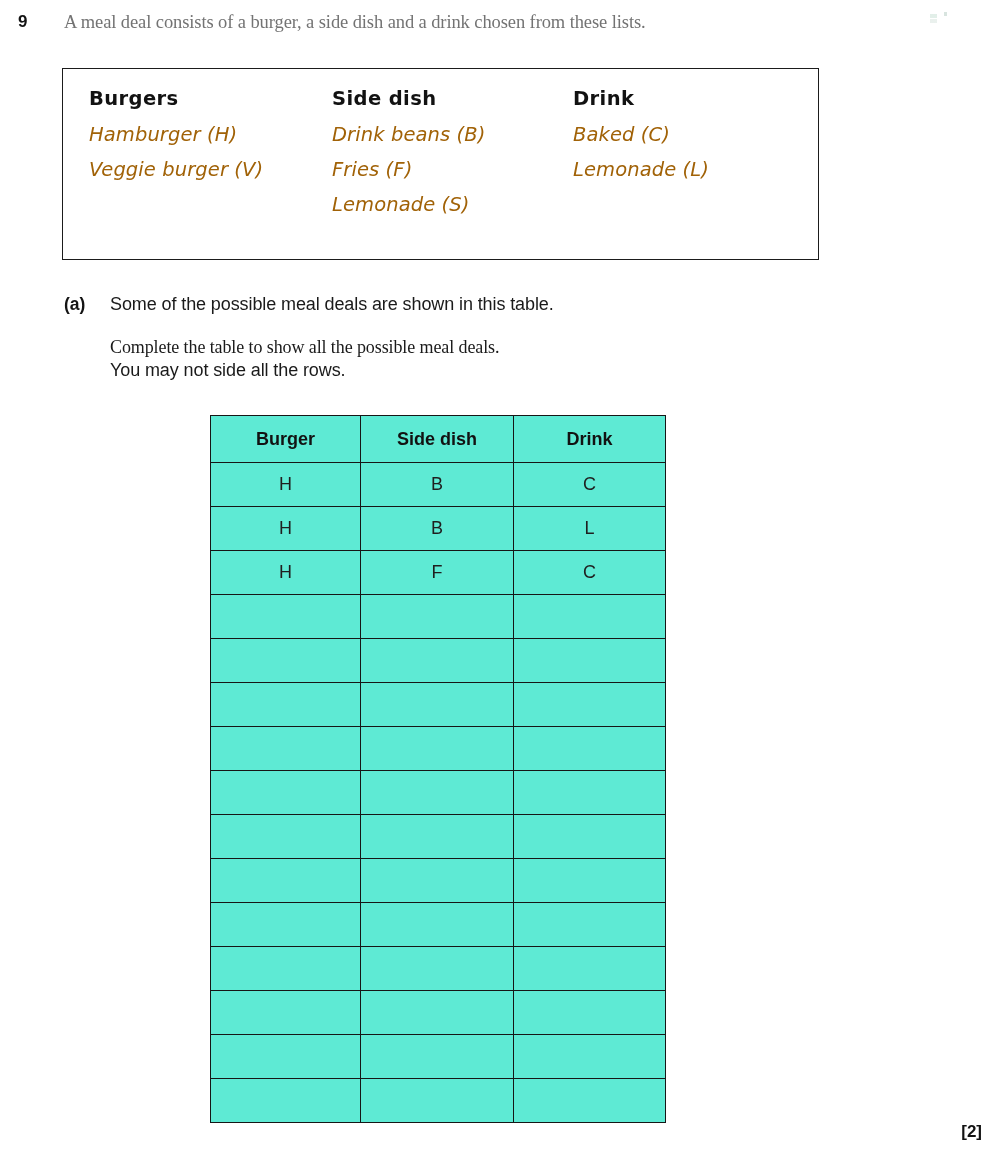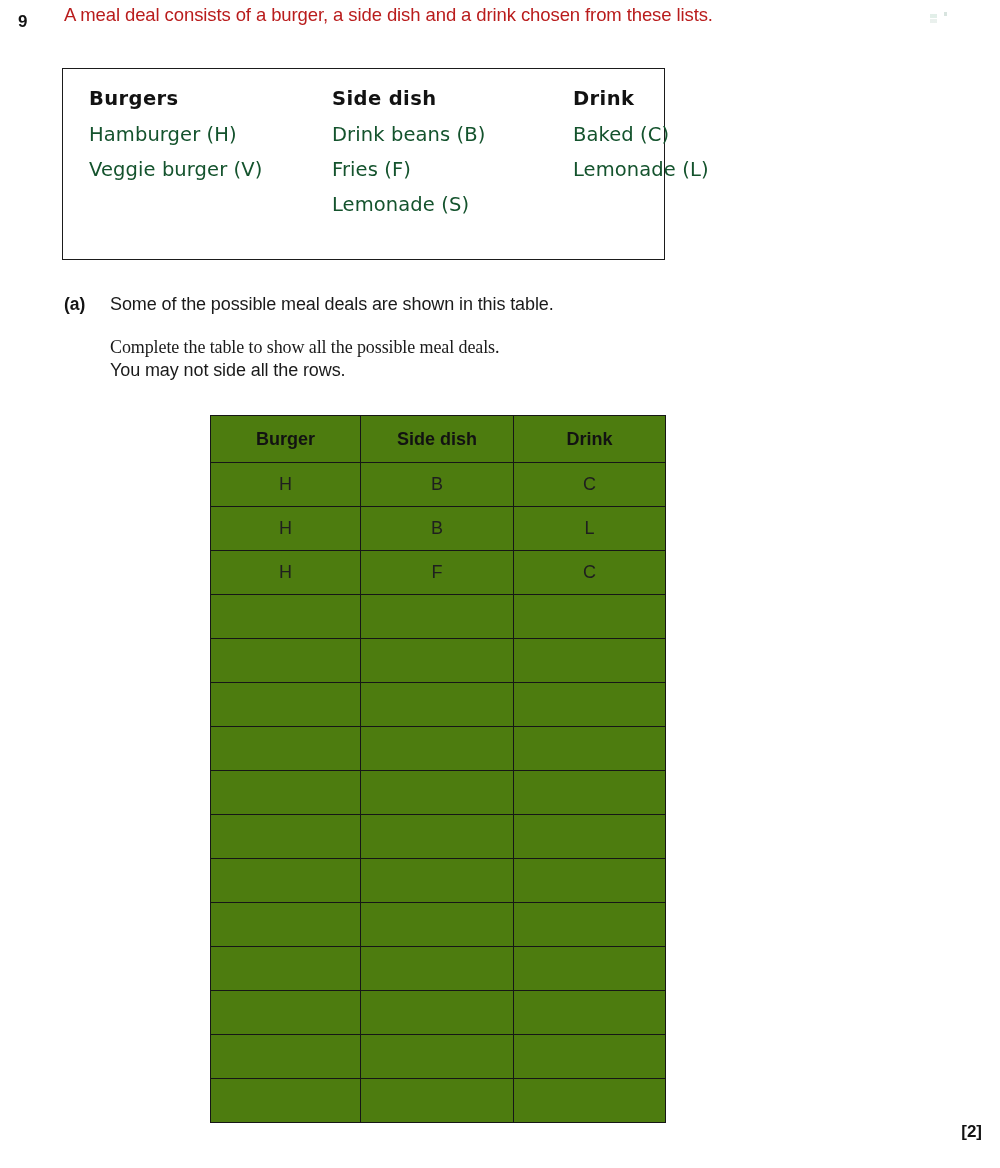--- a/index.html
+++ b/index.html
@@ -21,25 +21,26 @@
     position: absolute;
     left: 18px;
     top: 12px;
     font-size: 17px;
     font-weight: bold;
     color: #141414;
   }
   .qtext {
     position: absolute;
     left: 64px;
-    top: 4px;
+    top: 12px;
     font-size: 18.5px;
-    color: #b91c1c;
+    color: #737373;
     white-space: nowrap;
     letter-spacing: -0.1px;
+    font-family: Liberation Serif, serif;
   }
   .scan-speck {
     position: absolute;
     left: 930px;
     top: 14px;
     width: 7px;
     height: 9px;
     opacity: 0.30;
     background:
       linear-gradient(to bottom, #9ec9b4 0%, #9ec9b4 45%, transparent 45%, transparent 60%, #b9cfc4 60%, #b9cfc4 100%);
@@ -52,21 +53,21 @@
     height: 4px;
     background: #8fb3a4;
     opacity: 0.35;
   }
 
   
   .lists-box {
     position: absolute;
     left: 62px;
     top: 68px;
-    width: 603px;
+    width: 757px;
     height: 192px;
     border: 1.6px solid #1b1b1b;
     box-sizing: border-box;
     background: #fff;
   }
   .list-col {
     position: absolute;
     top: 18px;
   }
   .list-col.c0 { left: 26px; }
@@ -78,24 +79,25 @@
     font-size: 19.5px;
     font-weight: bold;
     color: #121212;
     letter-spacing: 0.4px;
     margin-bottom: 13px;
     white-space: nowrap;
   }
   .list-item {
     font-family: "DejaVu Sans", sans-serif;
     font-size: 19.5px;
-    color: #14532d;
+    color: #a16207;
     letter-spacing: 0.1px;
     margin-bottom: 12px;
     white-space: nowrap;
+    font-style: italic;
   }
 
   
   .part-label {
     position: absolute;
     left: 64px;
     top: 294px;
     font-size: 17.5px;
     font-weight: bold;
     color: #141414;
@@ -113,21 +115,21 @@
   .part-line.l2 { top: 360px; }
 
   
   .ans-table {
     position: absolute;
     left: 210px;
     top: 415px;
     width: 455px;
     border-collapse: collapse;
     table-layout: fixed;
-    background: #4d7c0f;
+    background: #5eead4;
   }
   .ans-table td, .ans-table th {
     border: 1.4px solid #161616;
     height: 44px;
     padding: 0;
     text-align: center;
     vertical-align: middle;
     box-sizing: border-box;
   }
   .ans-table th {

